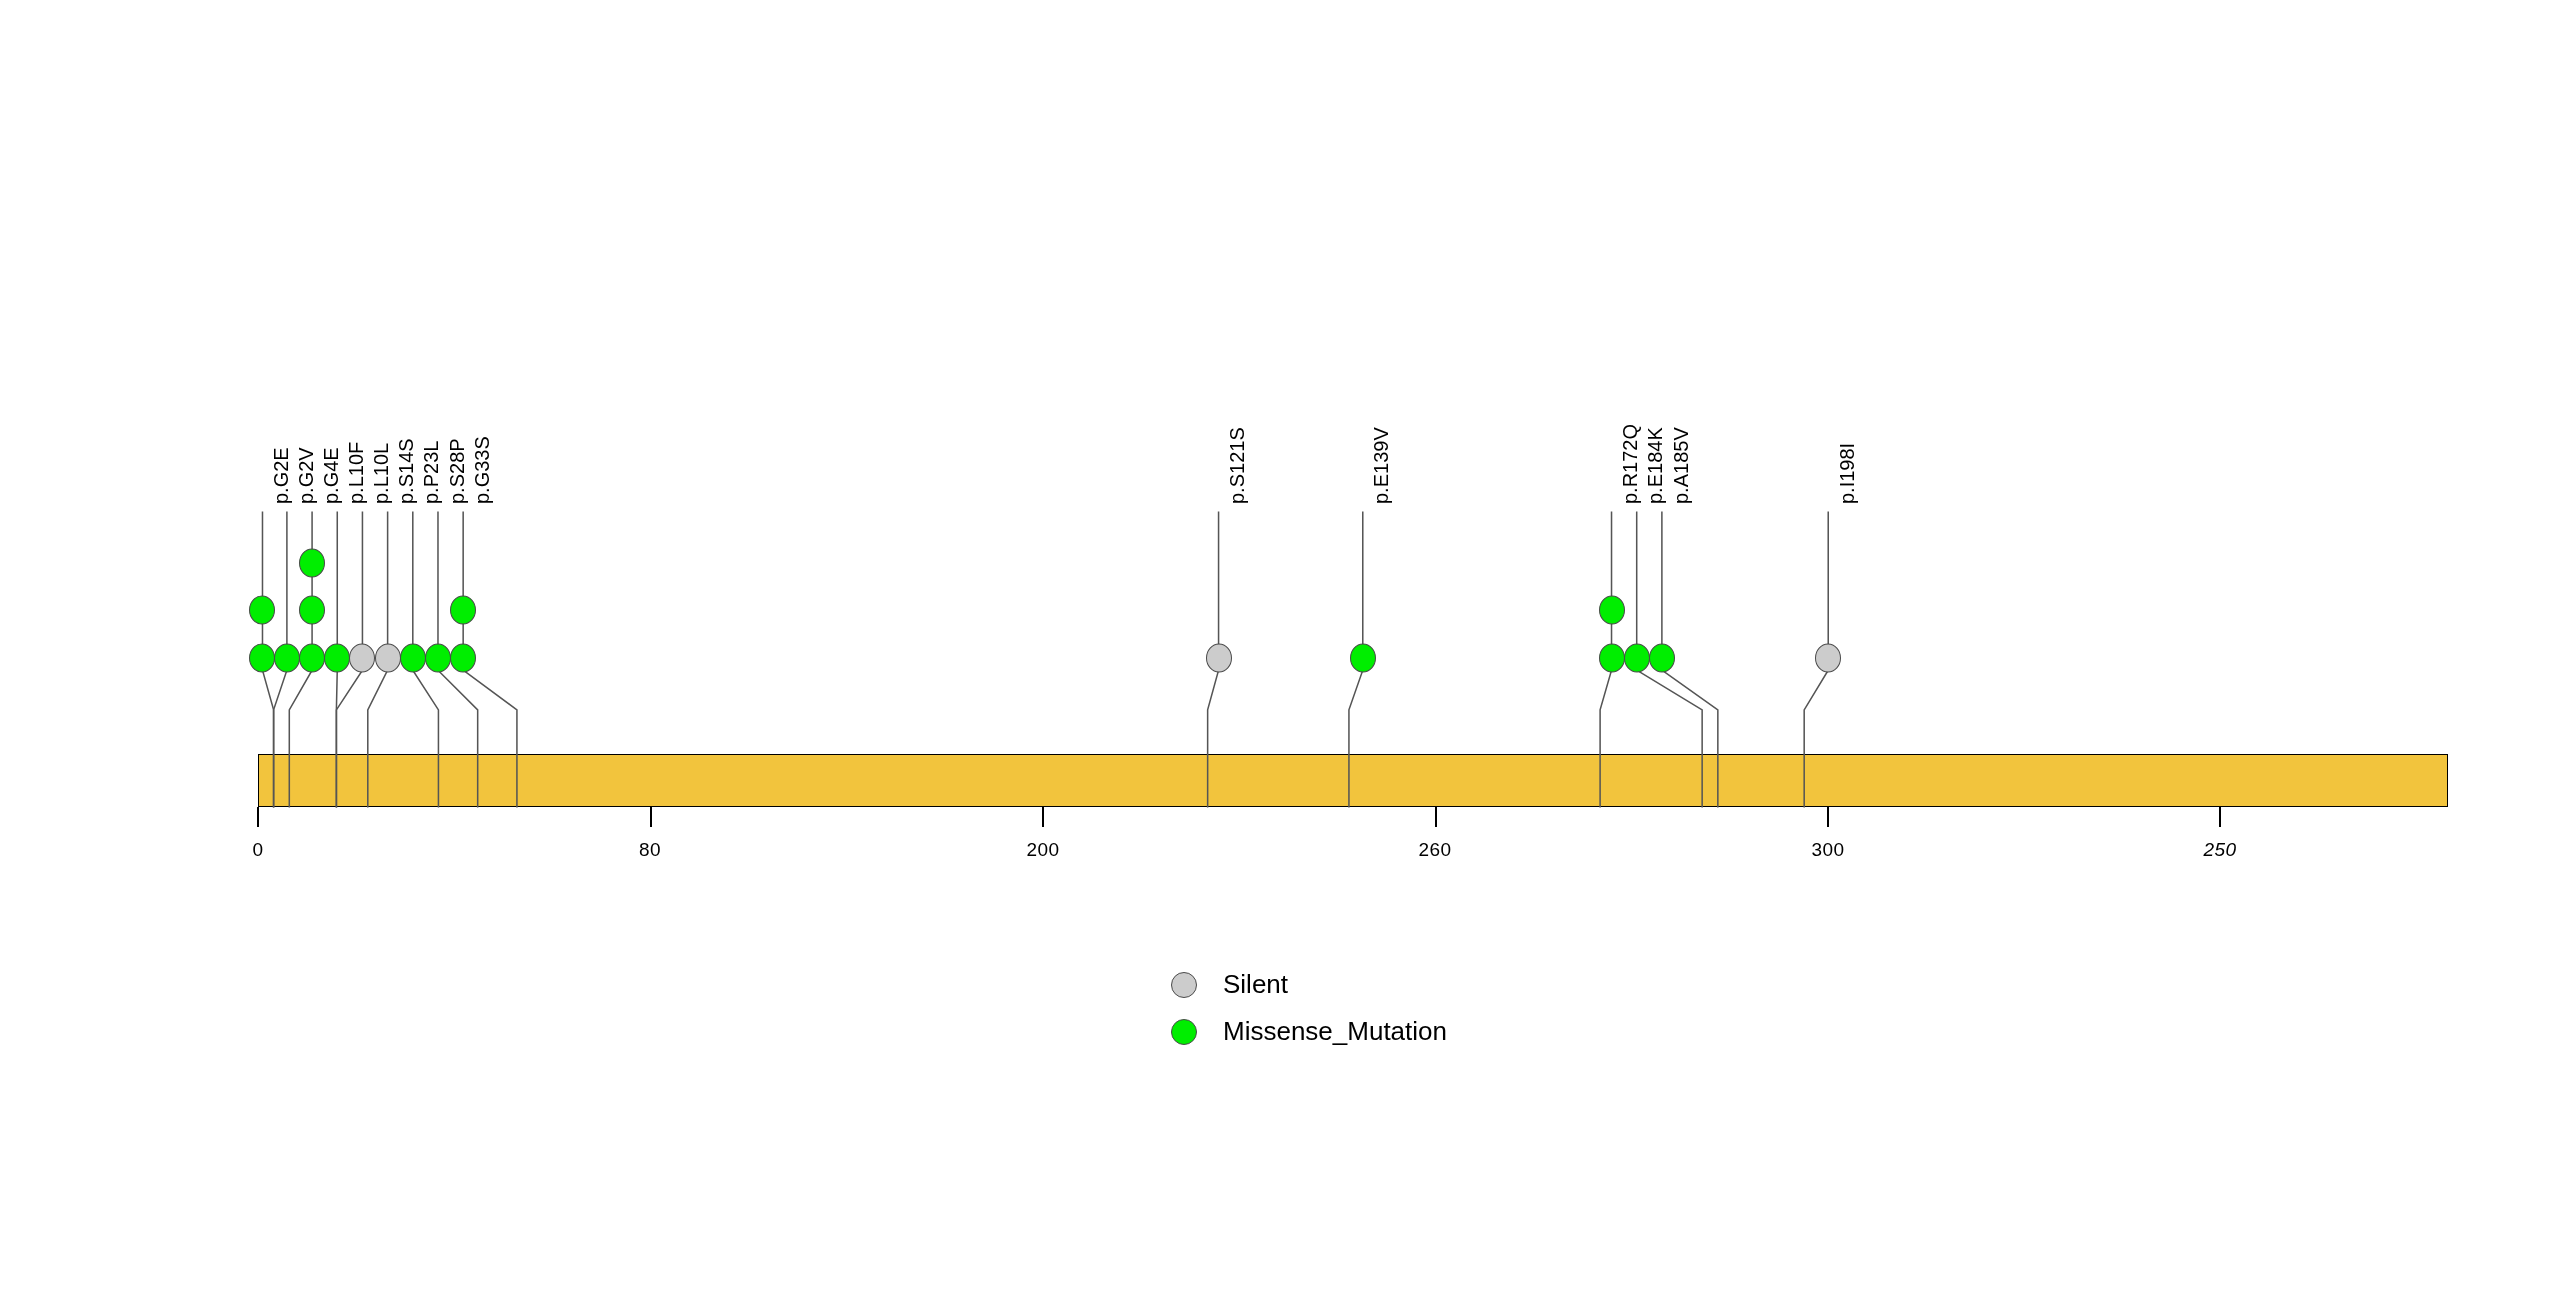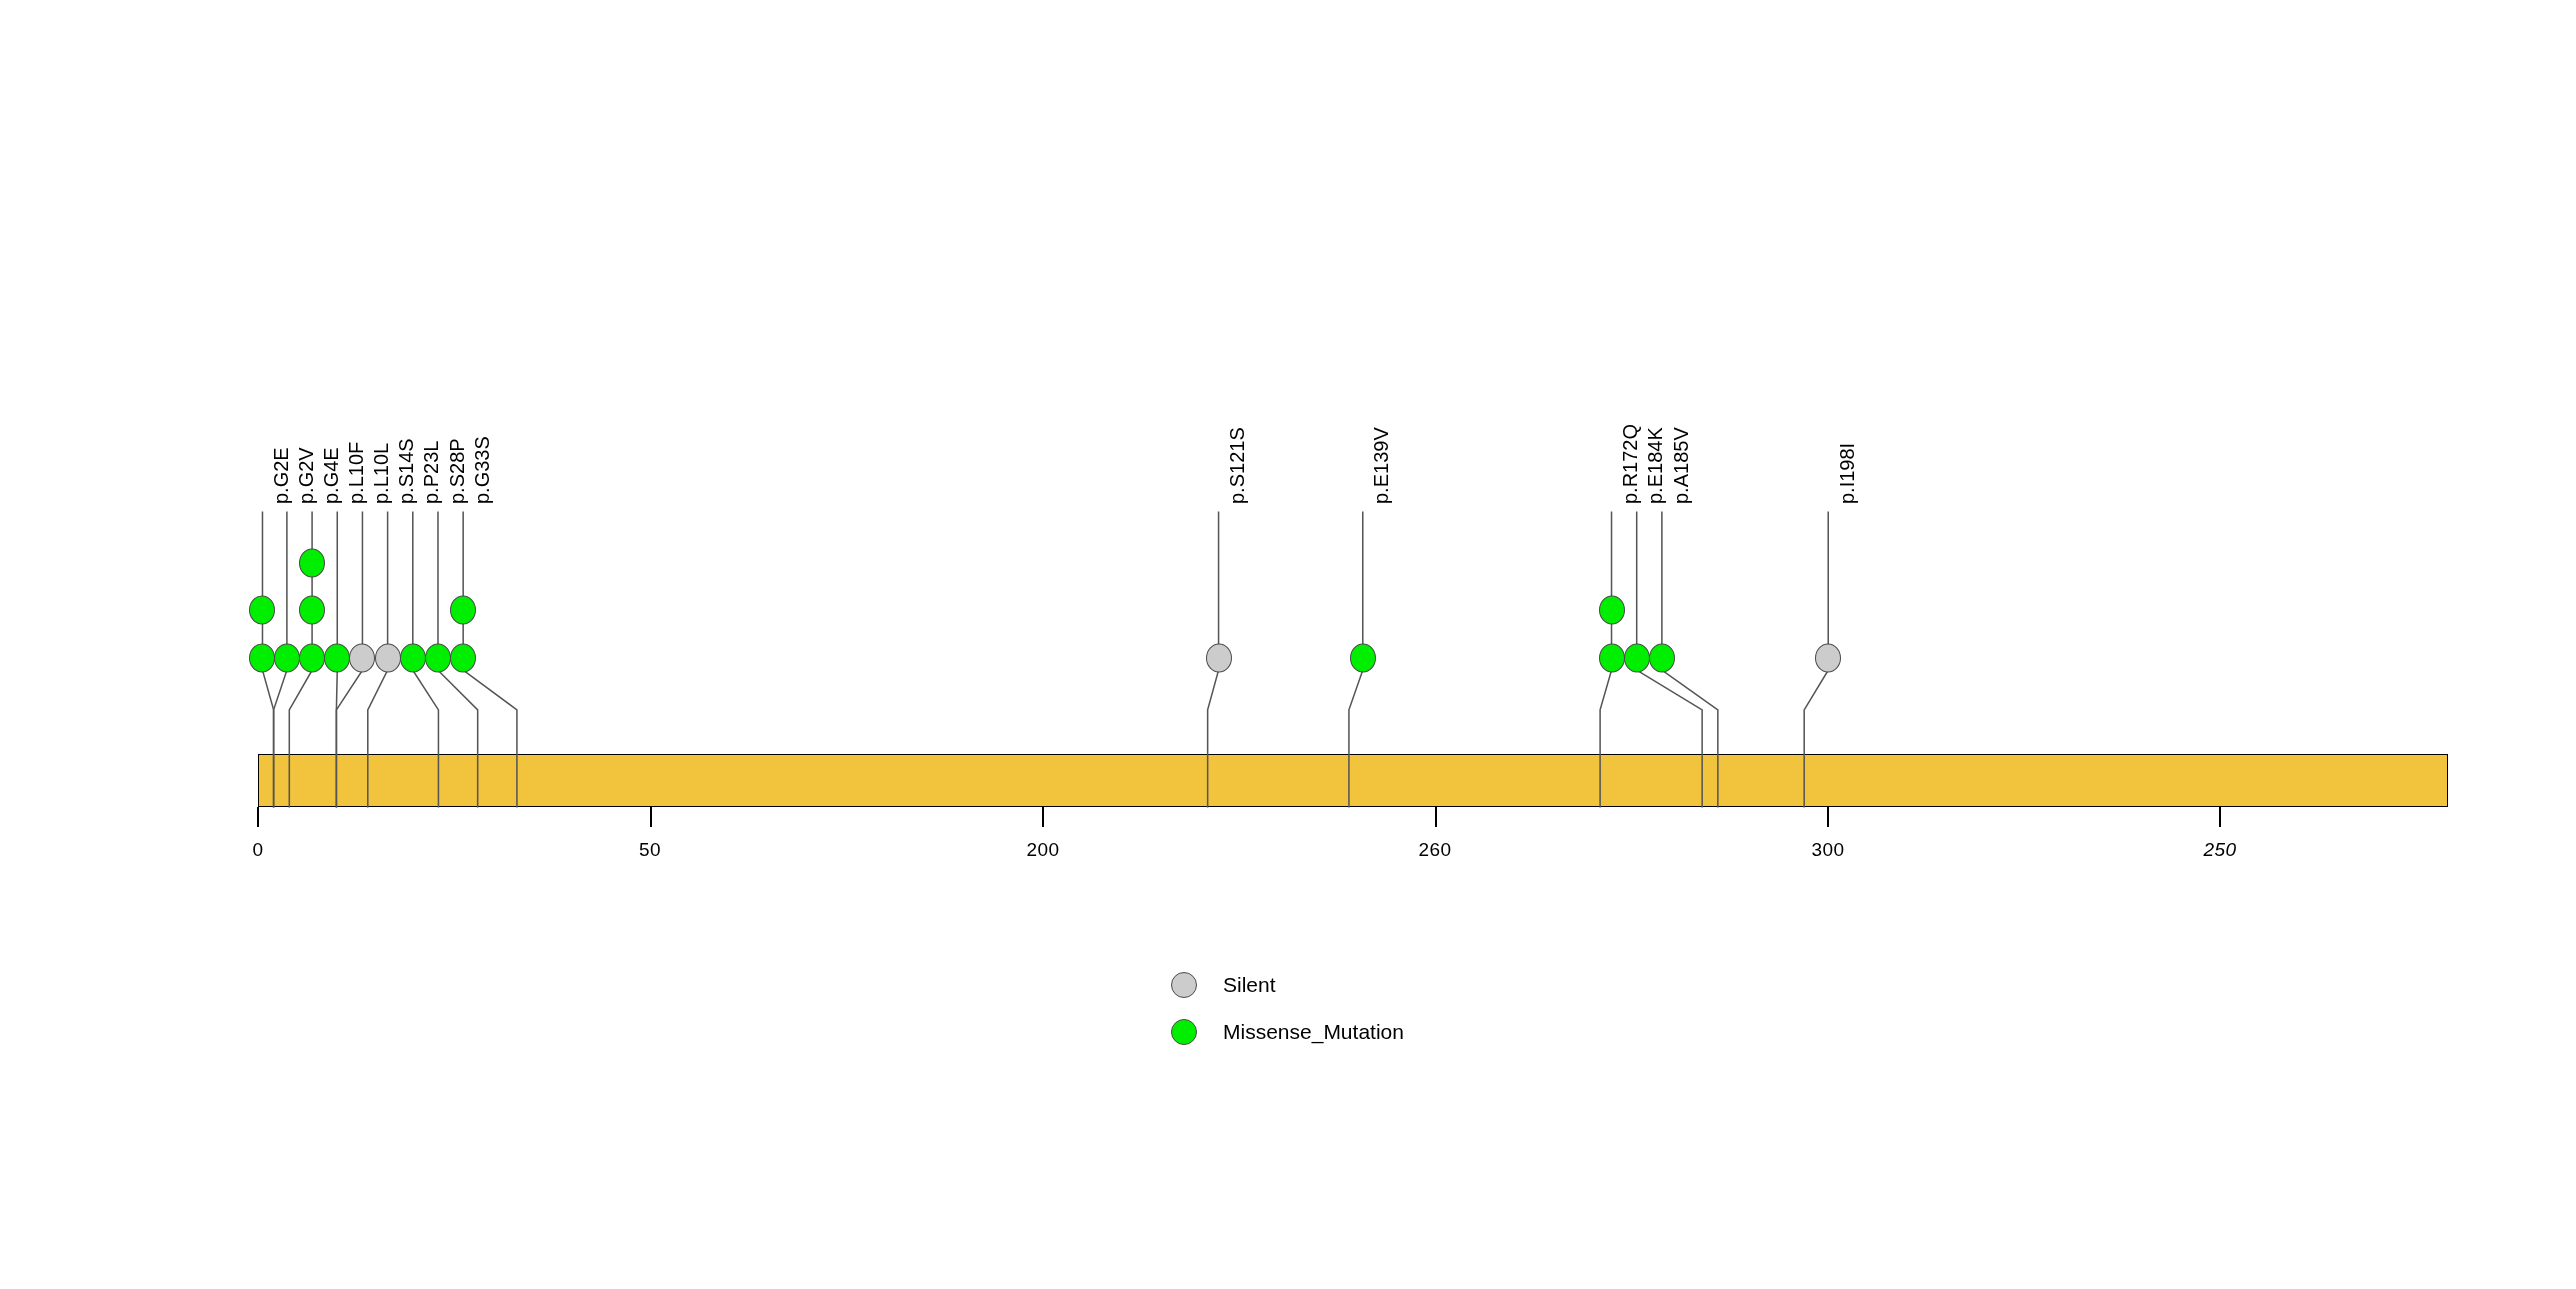--- a/index.html
+++ b/index.html
@@ -85,37 +85,37 @@
   .legend-swatch {
     box-sizing: border-box;
     width: 26px;
     height: 26px;
     border-radius: 50%;
     border: 1.1px solid #4a4a4a;
     margin-right: 26px;
     flex: none;
   }
   .legend-text {
-    font-size: 21px;
+    font-size: 26px;
     color: #000000;
     white-space: nowrap;
   }
 </style>
 </head>
 <body>
 
 <div id="stage">
 
   <div id="protein-bar" style="left: 258px; top: 754px; width: 2190px; height: 53px; background: rgb(242, 196, 61); border-color: rgb(0, 0, 0);"></div>
 
   <div id="axis-layer">
       <div class="axis-tick" style="left: 257px; top: 807px; height: 20px;"></div>
       <div class="axis-tick-label" style="left: 258px; top: 839px;">0</div>
       <div class="axis-tick" style="left: 650px; top: 807px; height: 20px;"></div>
-      <div class="axis-tick-label" style="left: 650px; top: 839px;">50</div>
+      <div class="axis-tick-label" style="left: 650px; top: 839px;">80</div>
       <div class="axis-tick" style="left: 1042px; top: 807px; height: 20px;"></div>
       <div class="axis-tick-label" style="left: 1043px; top: 839px;">200</div>
       <div class="axis-tick" style="left: 1435px; top: 807px; height: 20px;"></div>
       <div class="axis-tick-label" style="left: 1435px; top: 839px;">260</div>
       <div class="axis-tick" style="left: 1827px; top: 807px; height: 20px;"></div>
       <div class="axis-tick-label" style="left: 1828px; top: 839px;">300</div>
       <div class="axis-tick" style="left: 2219px; top: 807px; height: 20px;"></div>
       <div class="axis-tick-label" style="left: 2220px; top: 839px; font-style: italic;">250</div>
     </div>
 

